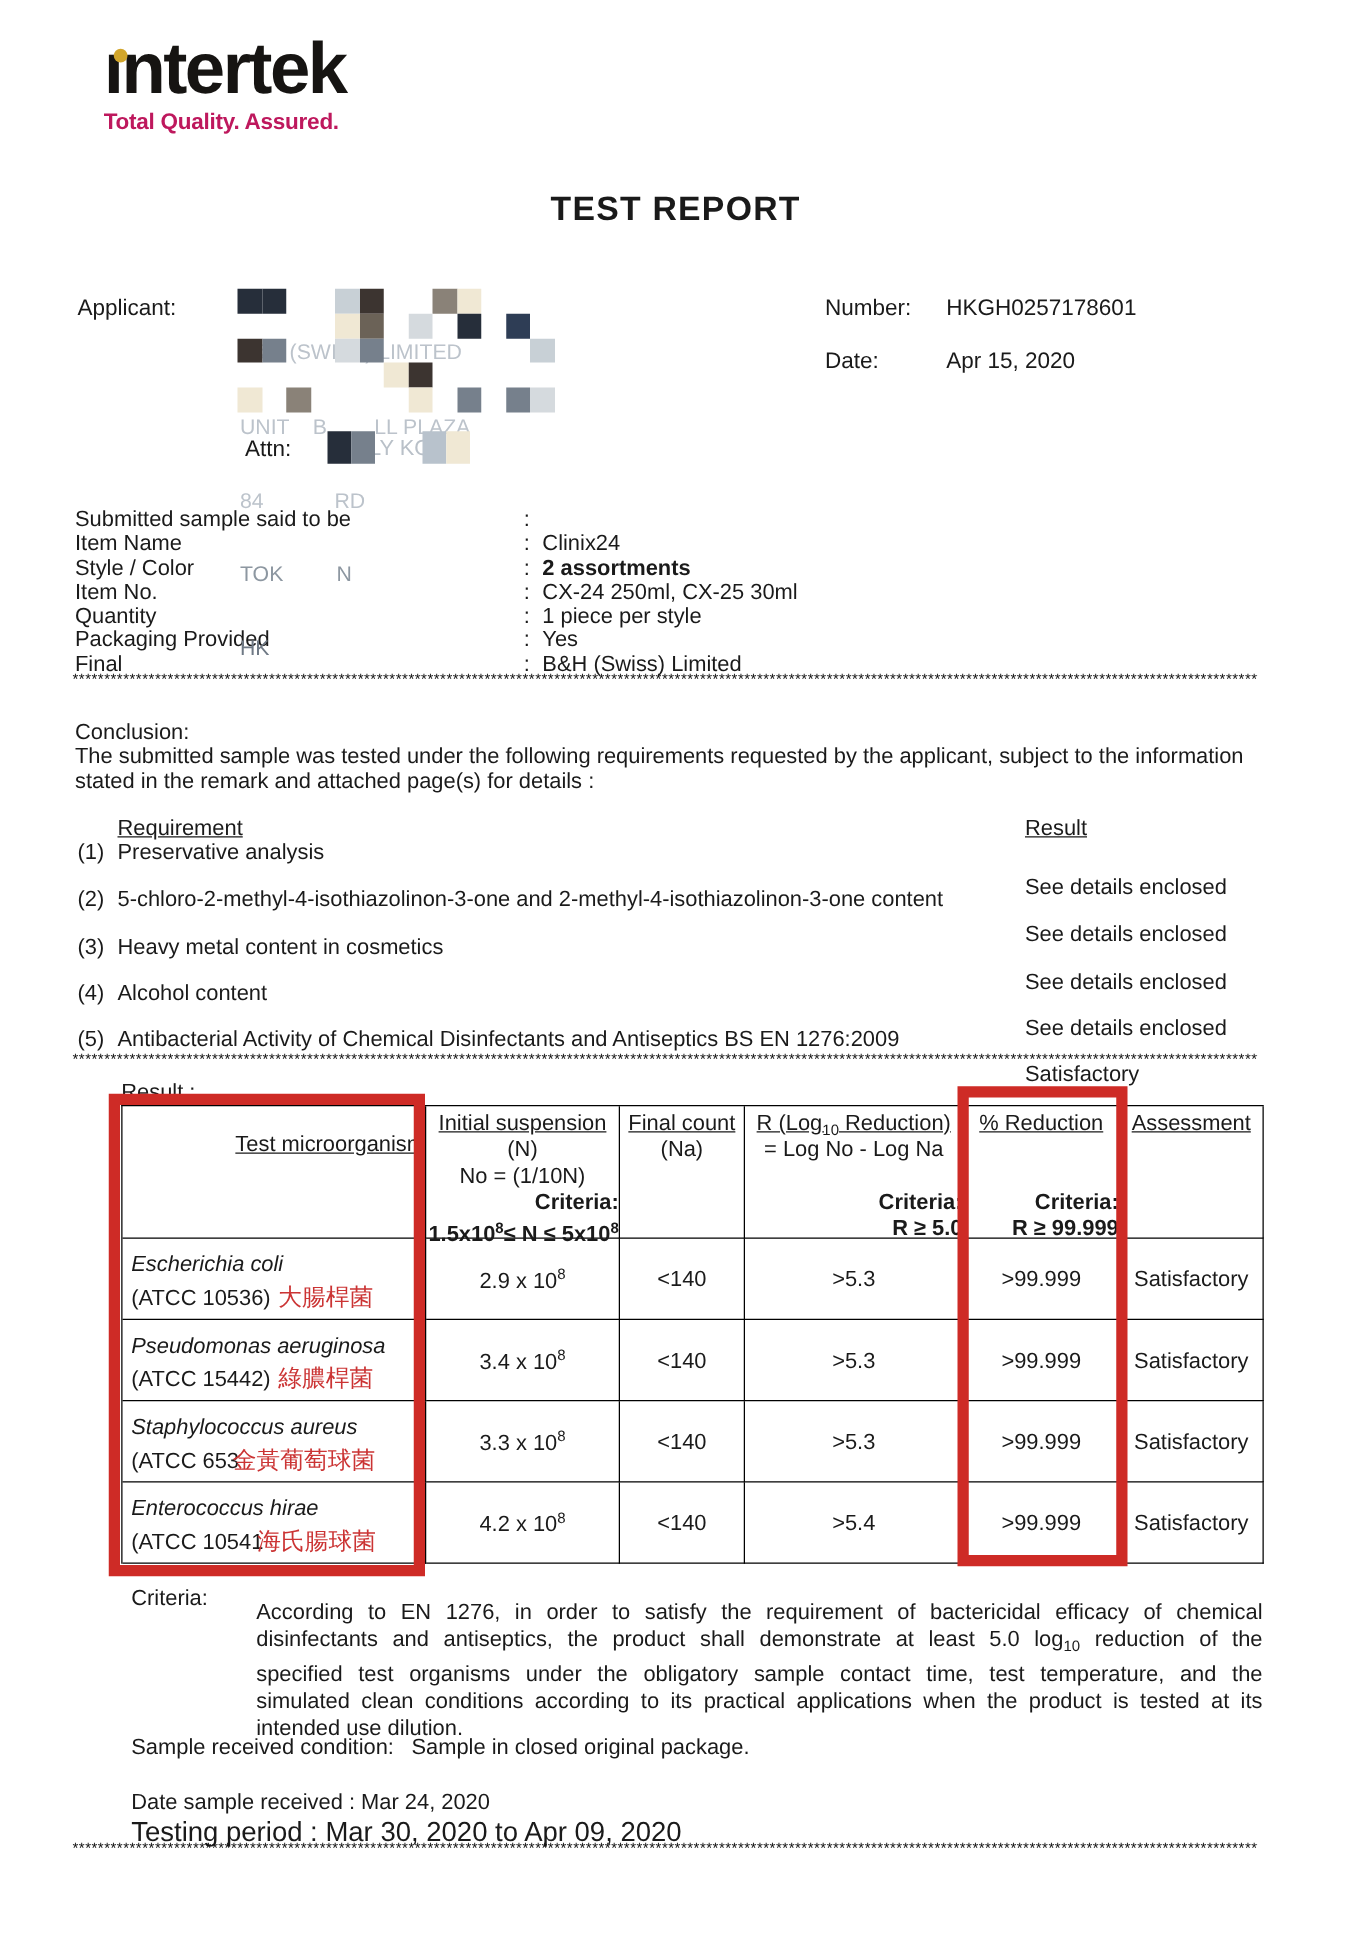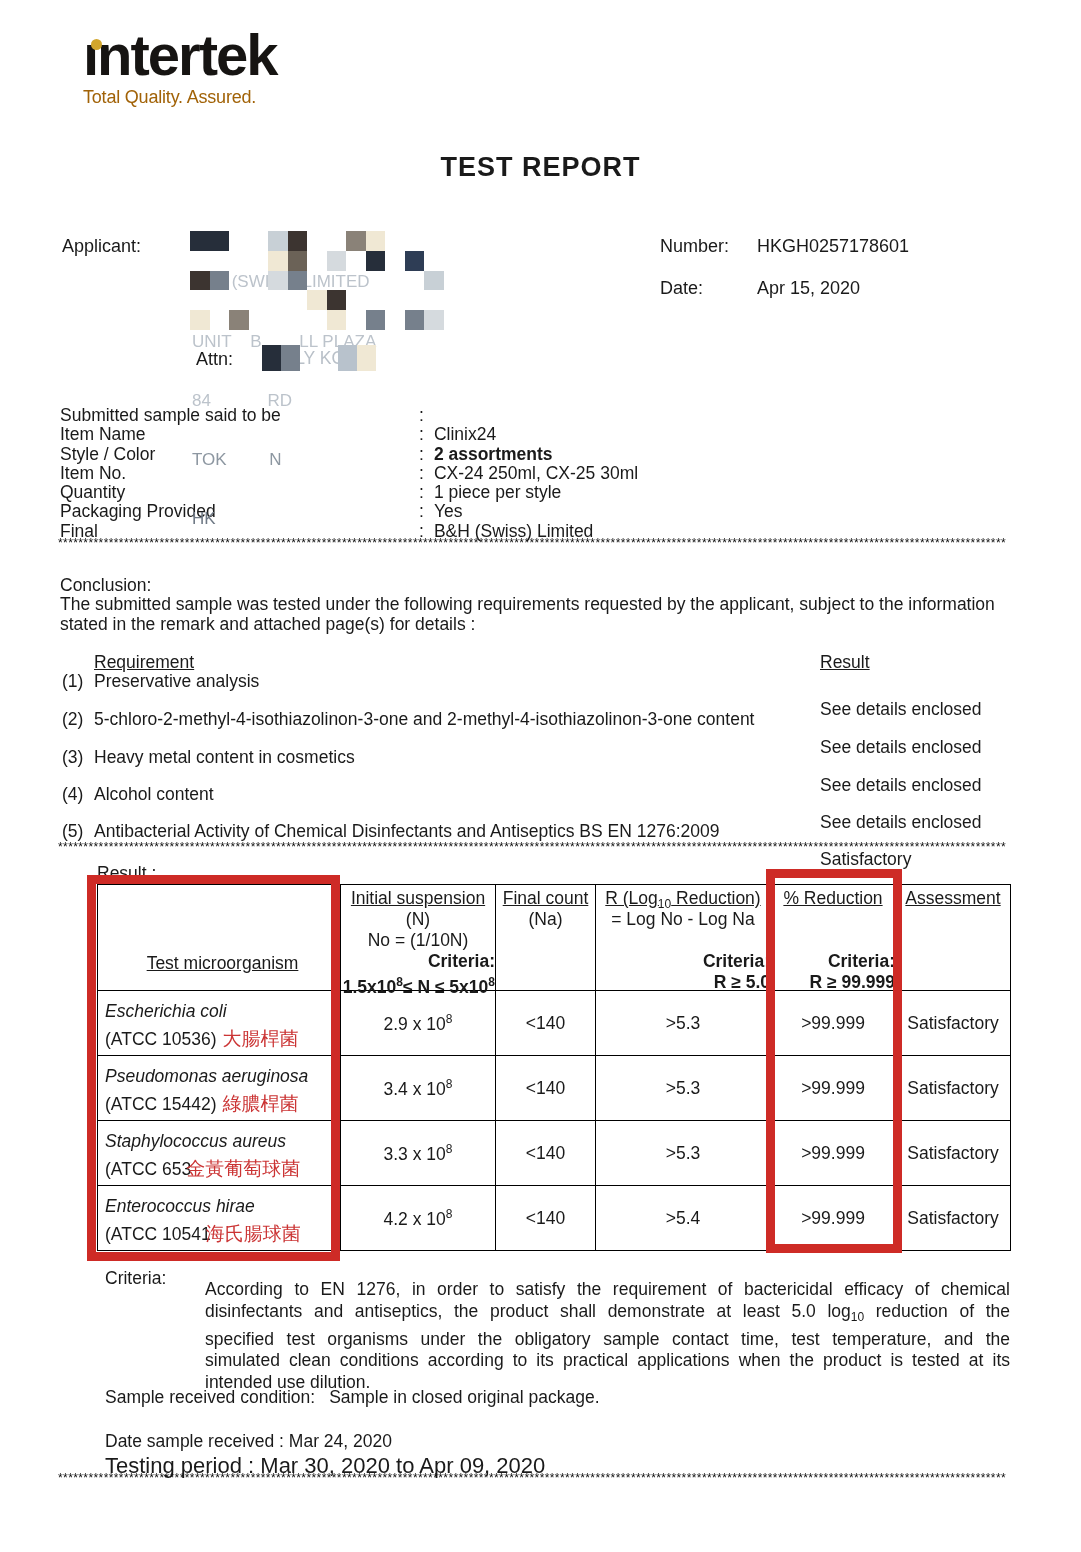--- a/index.html
+++ b/index.html
@@ -3,21 +3,21 @@
 <meta charset="utf-8">
 <style>
   html,body{margin:0;padding:0;background:#ffffff;}
   .page{position:relative;width:1081px;height:1552px;background:#ffffff;overflow:hidden;
         font-family:"Liberation Sans",sans-serif;color:#1a1a1a;}
 
   
   .logo-block{position:absolute;left:83px;top:26px;}
   .logo-text{font-size:58px;font-weight:bold;letter-spacing:-2px;color:#161412;line-height:1;}
   .logo-dot{position:absolute;left:8px;top:13px;width:11px;height:11px;border-radius:50%;}
-  .logo-tagline{font-size:18px;font-weight:normal;color:#a16207;margin-top:3px;letter-spacing:-0.2px;}
+  .logo-tagline{font-size:18px;font-weight:bold;color:#be185d;margin-top:3px;letter-spacing:-0.2px;}
 
   .title{position:absolute;left:0;top:152px;width:1081px;text-align:center;
          font-size:27px;font-weight:bold;letter-spacing:1px;}
 
   .lbl{font-size:18px;}
   .applicant-label{position:absolute;left:62px;top:236px;}
   .attn-label{position:absolute;left:196px;top:349px;}
   .number-label{position:absolute;left:660px;top:236px;}
   .number-value{position:absolute;left:757px;top:236px;font-size:18px;text-align:right;}
   .date-label{position:absolute;left:660px;top:278px;}
@@ -59,21 +59,21 @@
   
   .result-label{position:absolute;left:97px;top:863px;font-size:17.5px;}
   .rtable{position:absolute;left:97px;top:884px;width:913px;
           border-top:1.5px solid #000;border-left:1.5px solid #000;font-size:17.5px;}
   .trow{display:grid;grid-template-columns:243px 155px 100px 175px 125px 115px;}
   .td{border-right:1.5px solid #000;border-bottom:1.5px solid #000;box-sizing:border-box;}
   .th{height:106px;text-align:center;padding-top:3px;}
   .hline{height:21px;line-height:21px;white-space:nowrap;}
   .th .und{text-decoration:underline;}
   .bold{font-weight:bold;text-align:right;}
-  .th-micro{text-align:center;padding:68px 0 0 7px;}
+  .th-micro{text-align:right;padding:20px 0 0 7px;}
   .cell-name{height:65px;text-align:left;padding:7px 4px 0 7px;line-height:27px;}
   .species{font-style:italic;}
   .cn{color:#cb3434;font-size:19px;font-family:"DejaVu Sans",sans-serif;margin-left:6px;}
   .cn.overlap{margin-left:-5px;}
   .cell-mid{height:65px;display:flex;align-items:center;justify-content:center;}
   .sup{font-size:12px;vertical-align:7px;}
   .sub{font-size:12px;vertical-align:-4px;}
 
   
   .redrect{position:absolute;background:transparent;z-index:5;}

